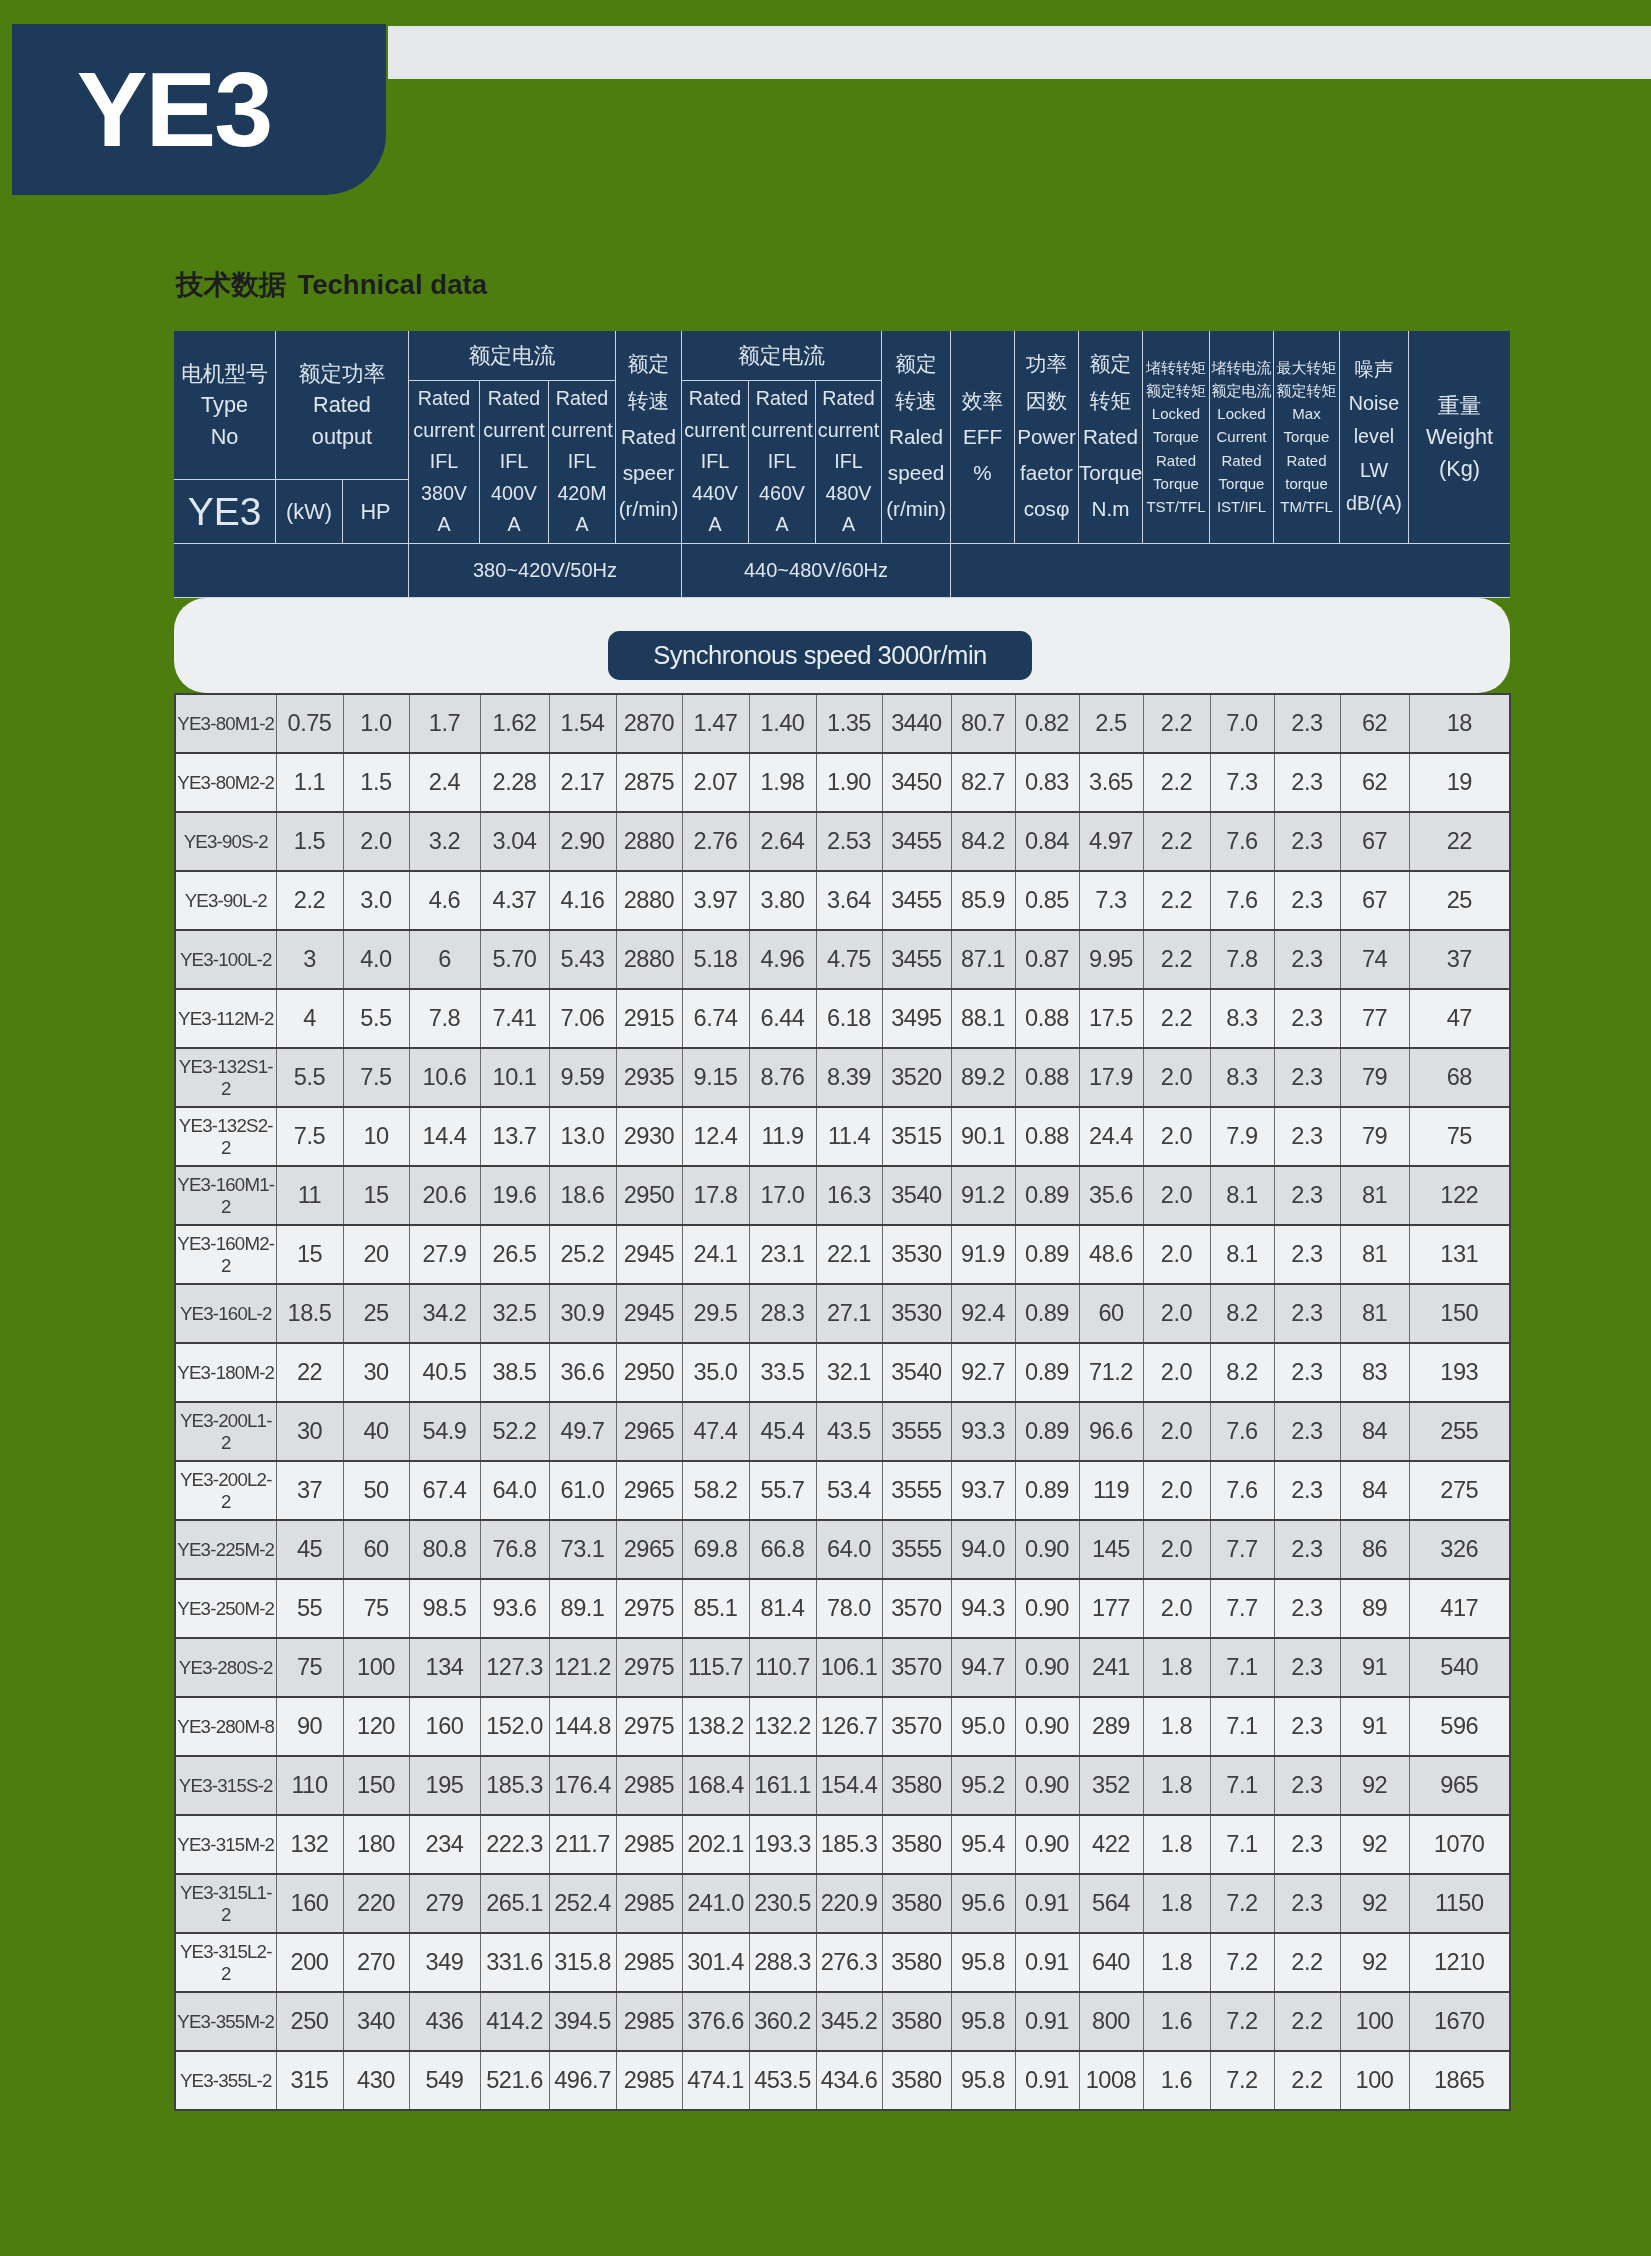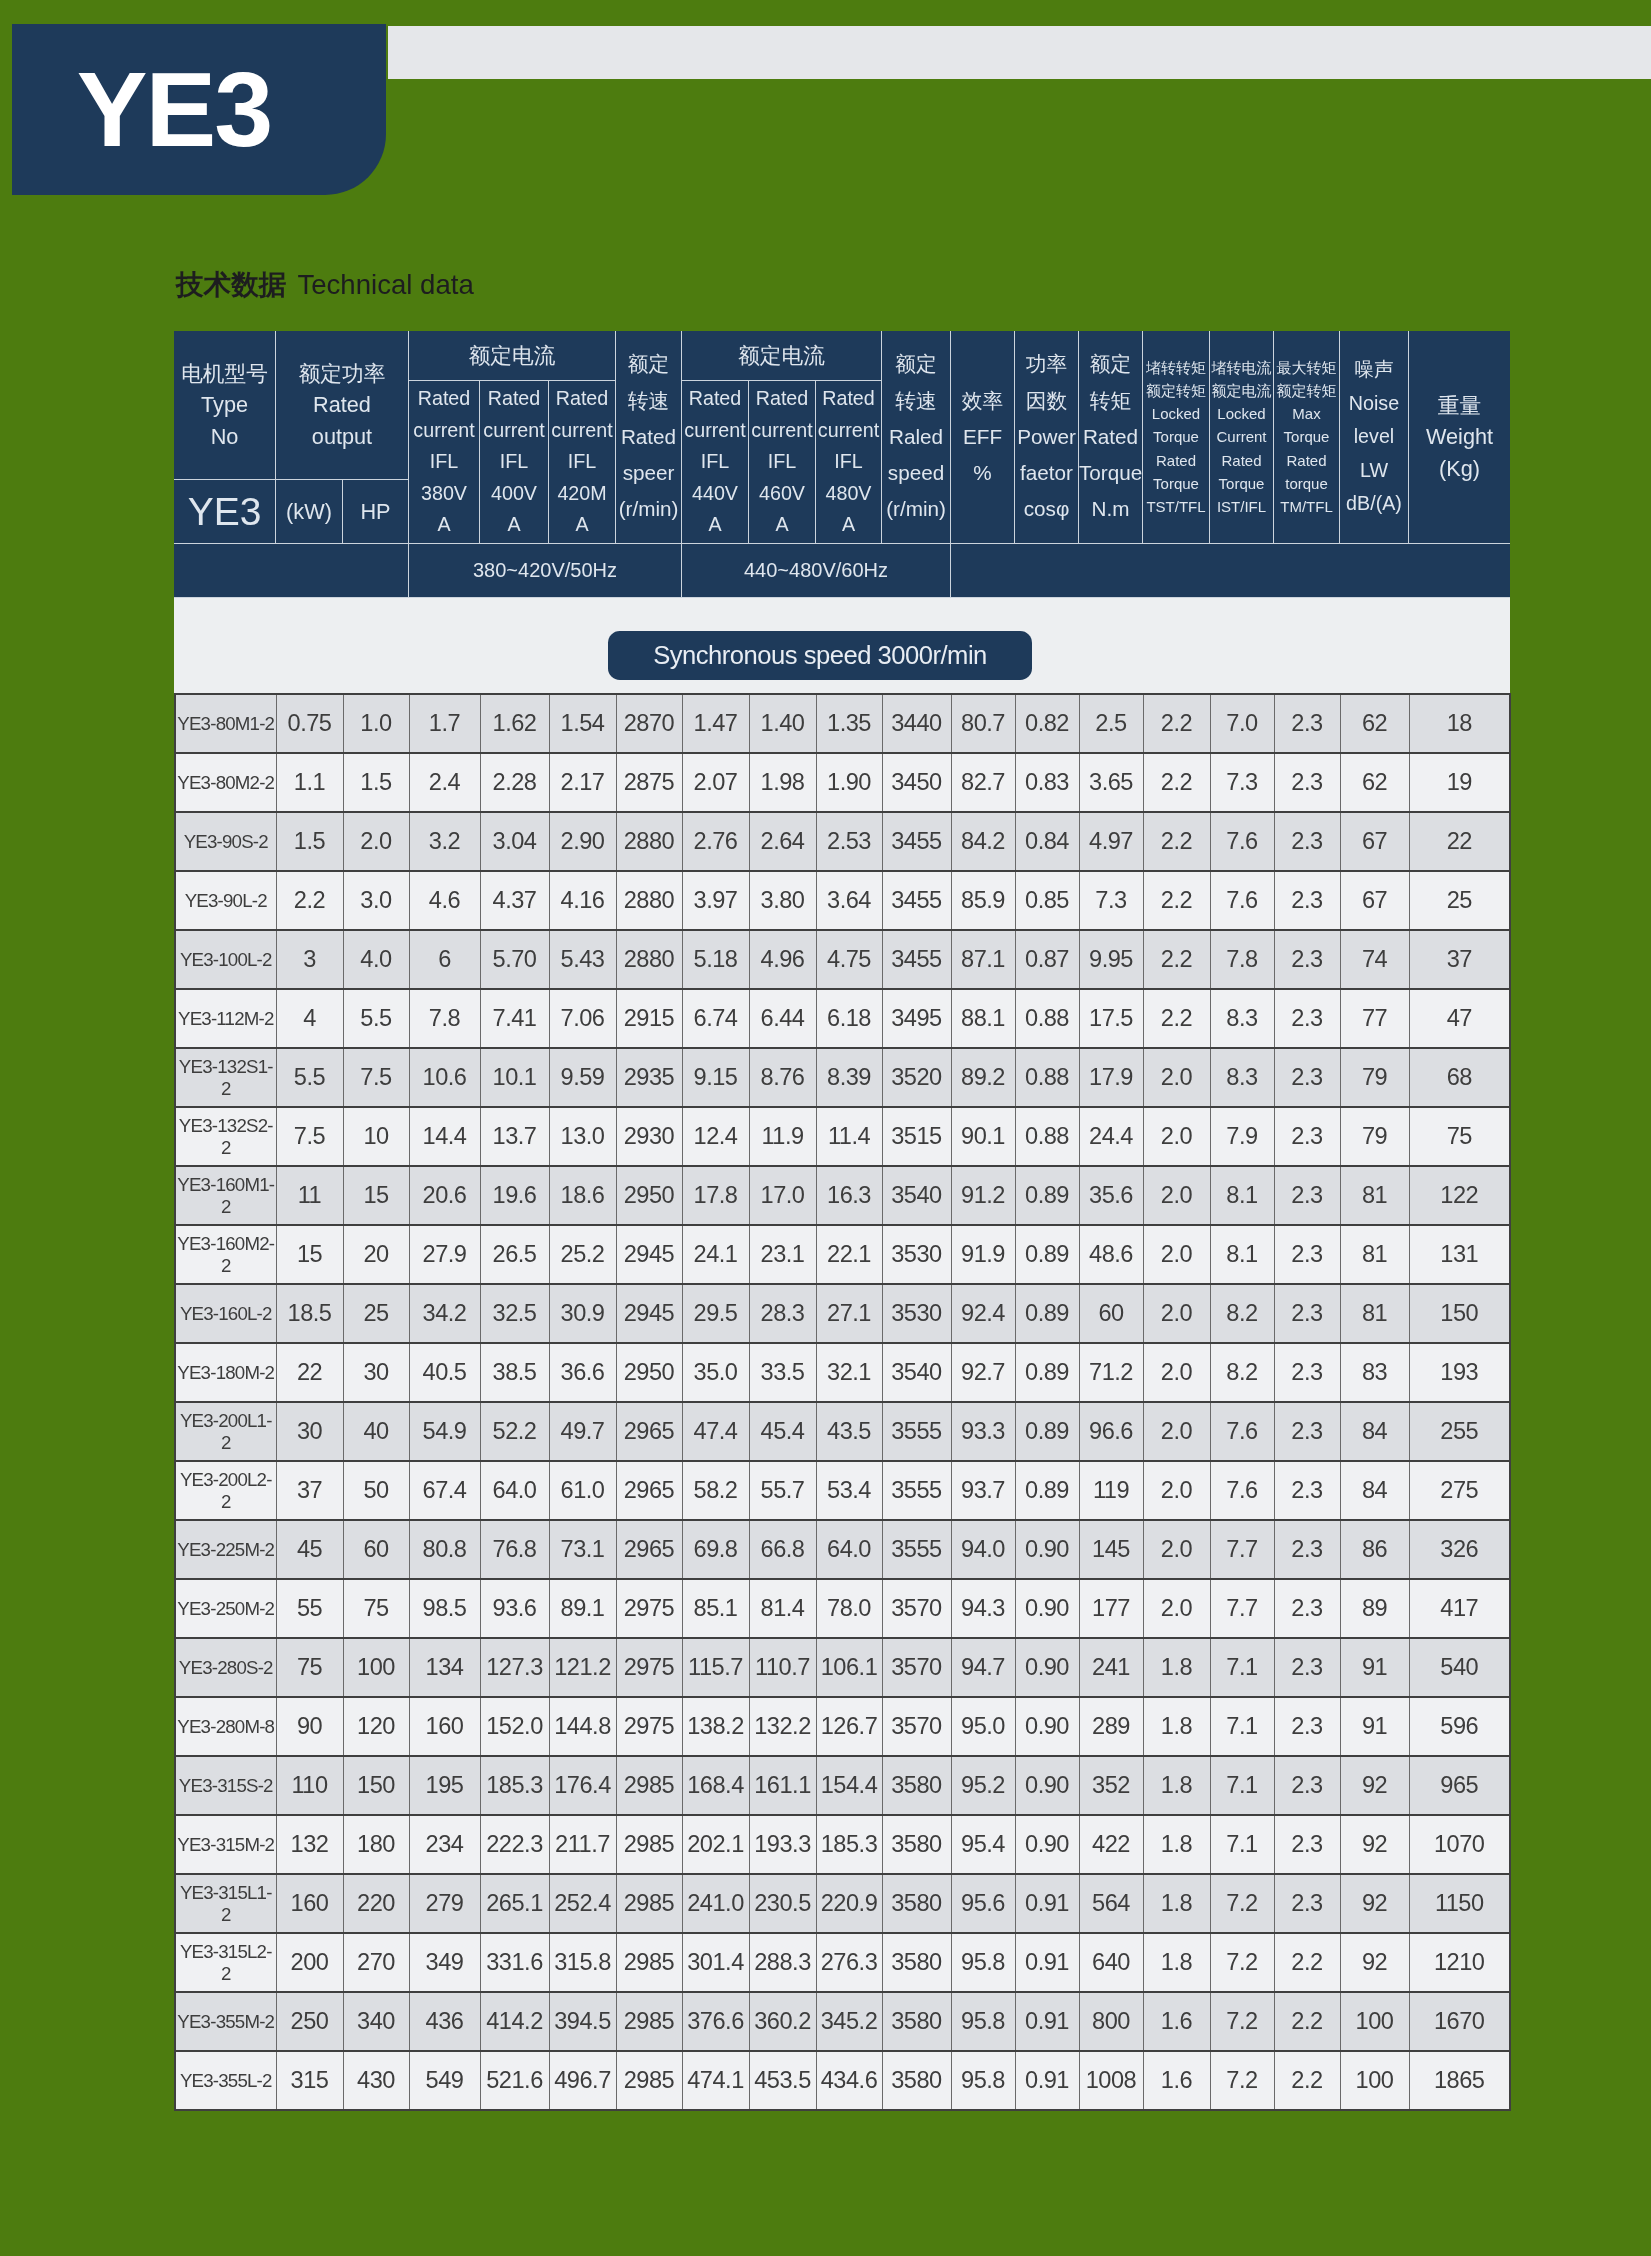--- a/index.html
+++ b/index.html
@@ -11,40 +11,40 @@
   .banner{position:absolute;left:11.8px;top:23.6px;width:374px;height:171px;
     background:#1e3a5a;border-radius:0 0 61px 0;display:flex;align-items:center;}
   .banner .logo{color:#fff;font-size:106px;font-weight:bold;letter-spacing:-2px;
     padding-left:65px;line-height:1;}
   .accent-band{position:absolute;left:388px;top:25.6px;width:1264px;height:53px;background:#e5e7ea;}
 
   
   .title{position:absolute;left:176px;top:266px;font-size:27.6px;color:#1d1d1f;
     display:flex;gap:11px;align-items:baseline;}
   .title .zh{font-weight:bold;}
-  .title .en{font-weight:normal;}
+  .title .en{font-weight:bold;}
 
   
   .hdr-wrap{position:absolute;left:174px;top:331px;width:1336px;height:267px;
     overflow:hidden;background:#1e3a5a;}
   table{border-collapse:collapse;table-layout:fixed;}
   .hdr{position:relative;left:-1px;top:-1px;width:1338px;}
   .hdr th,.hdr td{border:1px solid #ccd4dd;color:#dfe6ee;font-weight:normal;
     text-align:center;vertical-align:middle;white-space:pre-line;padding:0;background:#1e3a5a;}
   .r1{height:50px;} .r2{height:99px;} .r3{height:64px;} .r4{height:54px;}
   .h-22{font-size:21.7px;line-height:1.45;}
   .h-cur{font-size:19.7px;line-height:1.6;}
   .h-tall{font-size:20.7px;line-height:1.75;}
   .h-small{font-size:15px;line-height:1.55;}
   .h-noise{font-size:19.7px;line-height:1.7;}
   .h-brand{font-size:39px;font-weight:bold;color:#ffffff;}
   .h-band{font-size:20px;color:#eef2f7;}
 
   
-  .sync-strip{position:absolute;left:174px;top:598px;width:1336px;height:95px;background:#edeff1;}
+  .sync-strip{position:absolute;left:174px;top:598px;width:1336px;height:95px;background:#edeff1;border-radius:32px;}
   .sync-badge{position:absolute;left:434px;top:33px;width:424px;height:49px;background:#1e3a5a;
     border-radius:11.8px;display:flex;align-items:center;justify-content:center;
     color:#e8edf3;font-size:25.6px;letter-spacing:-0.5px;}
 
   
   .data-wrap{position:absolute;left:174px;top:693px;width:1336px;}
   .data{width:1336px;border:2px solid #3f3f3f;}
   .data td{border-left:1px solid #6a6a6a;border-right:1px solid #6a6a6a;
     border-top:2px solid #3f3f3f;border-bottom:2px solid #3f3f3f;
     text-align:center;vertical-align:middle;color:#3d3d3d;font-size:23.6px;

